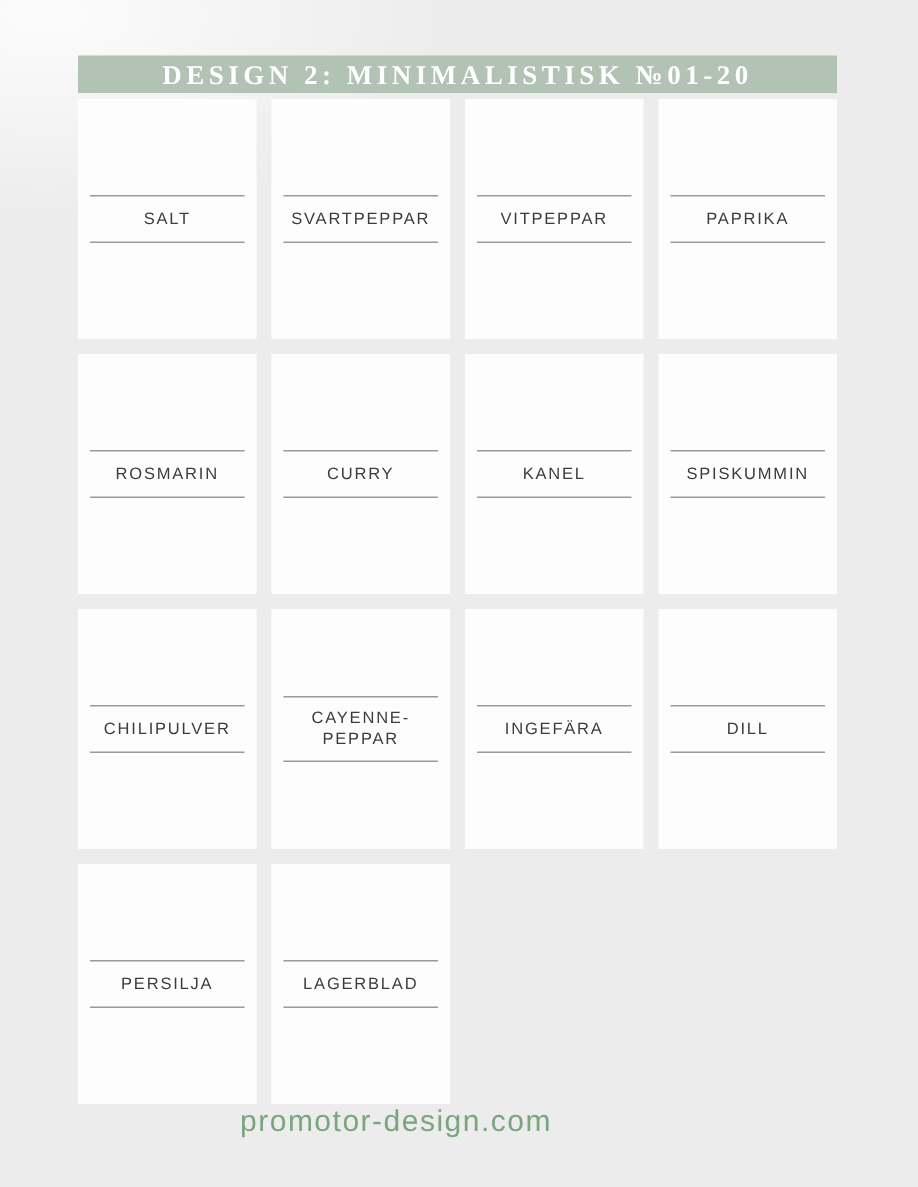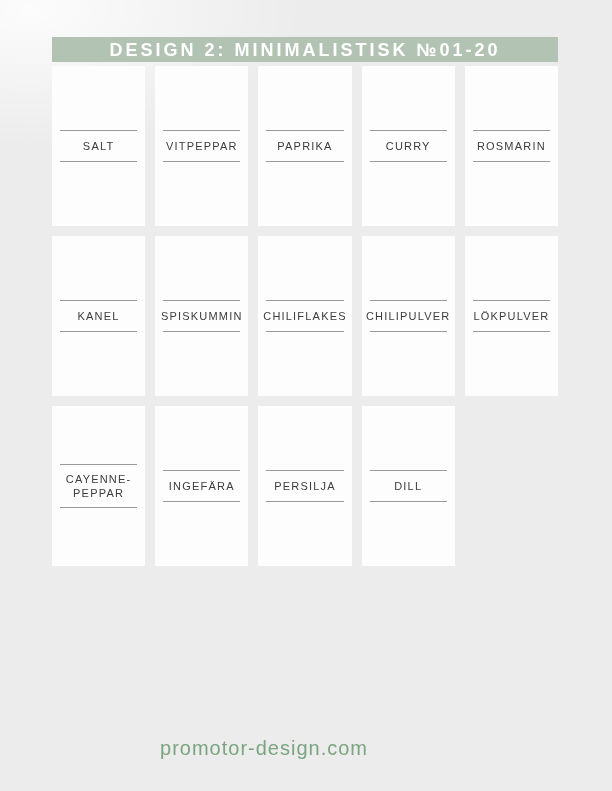--- a/index.html
+++ b/index.html
@@ -11,36 +11,36 @@
     position: relative;
     background-color: #ececec;
     background-image: radial-gradient(380px 190px at 30px 10px,
                        rgba(255,255,255,0.85), rgba(255,255,255,0) 72%);
     overflow: hidden;
   }
   .title-bar {
     position: absolute; left: 52px; top: 37px;
     width: 506px; height: 25px;
     background: #b2c3b3;
-    display: flex; align-items: center; justify-content: center;
+    display: flex; align-items: center; justify-content: center; font-family: Liberation Serif, serif;
   }
   .title-bar .title {
     color: #ffffff;
     font-size: 18px;
     font-weight: bold;
     letter-spacing: 3px;
     white-space: nowrap;
     line-height: 1;
     padding-top: 1px;
   }
   .grid {
     position: absolute; left: 52px; top: 66px;
     width: 506px;
     display: grid;
-    grid-template-columns: repeat(5, 1fr);
+    grid-template-columns: repeat(4, 1fr);
     grid-auto-rows: 160px;
     gap: 10px;
   }
   .card {
     background: #fdfdfd;
     display: flex;
     align-items: center;
     justify-content: center;
   }
   .label-block {
@@ -82,81 +82,81 @@
 </div>
 
 <div class="grid">
   <div class="card">
     <div class="label-block">
       <span class="spice-name">SALT</span>
     </div>
   </div>
   <div class="card">
     <div class="label-block">
+      <span class="spice-name">SVARTPEPPAR</span>
+    </div>
+  </div>
+  <div class="card">
+    <div class="label-block">
       <span class="spice-name">VITPEPPAR</span>
     </div>
   </div>
   <div class="card">
     <div class="label-block">
       <span class="spice-name">PAPRIKA</span>
     </div>
   </div>
   <div class="card">
     <div class="label-block">
-      <span class="spice-name">CURRY</span>
+      <span class="spice-name">ROSMARIN</span>
     </div>
   </div>
   <div class="card">
     <div class="label-block">
-      <span class="spice-name">ROSMARIN</span>
+      <span class="spice-name">CURRY</span>
     </div>
   </div>
   <div class="card">
     <div class="label-block">
       <span class="spice-name">KANEL</span>
     </div>
   </div>
   <div class="card">
     <div class="label-block">
       <span class="spice-name">SPISKUMMIN</span>
     </div>
   </div>
   <div class="card">
     <div class="label-block">
-      <span class="spice-name">CHILIFLAKES</span>
-    </div>
-  </div>
-  <div class="card">
-    <div class="label-block">
       <span class="spice-name">CHILIPULVER</span>
-    </div>
-  </div>
-  <div class="card">
-    <div class="label-block">
-      <span class="spice-name">LÖKPULVER</span>
     </div>
   </div>
   <div class="card">
     <div class="label-block">
       <span class="spice-name">CAYENNE-
 PEPPAR</span>
     </div>
   </div>
   <div class="card">
     <div class="label-block">
       <span class="spice-name">INGEFÄRA</span>
     </div>
   </div>
   <div class="card">
     <div class="label-block">
+      <span class="spice-name">DILL</span>
+    </div>
+  </div>
+  <div class="card">
+    <div class="label-block">
       <span class="spice-name">PERSILJA</span>
     </div>
   </div>
   <div class="card">
     <div class="label-block">
-      <span class="spice-name">DILL</span>
+      <span class="spice-name">LAGERBLAD</span>
     </div>
   </div>
 </div>
 
 <div class="footer">
   <span class="footer-text">promotor-design.com</span>
 </div>
 
 </body></html>

